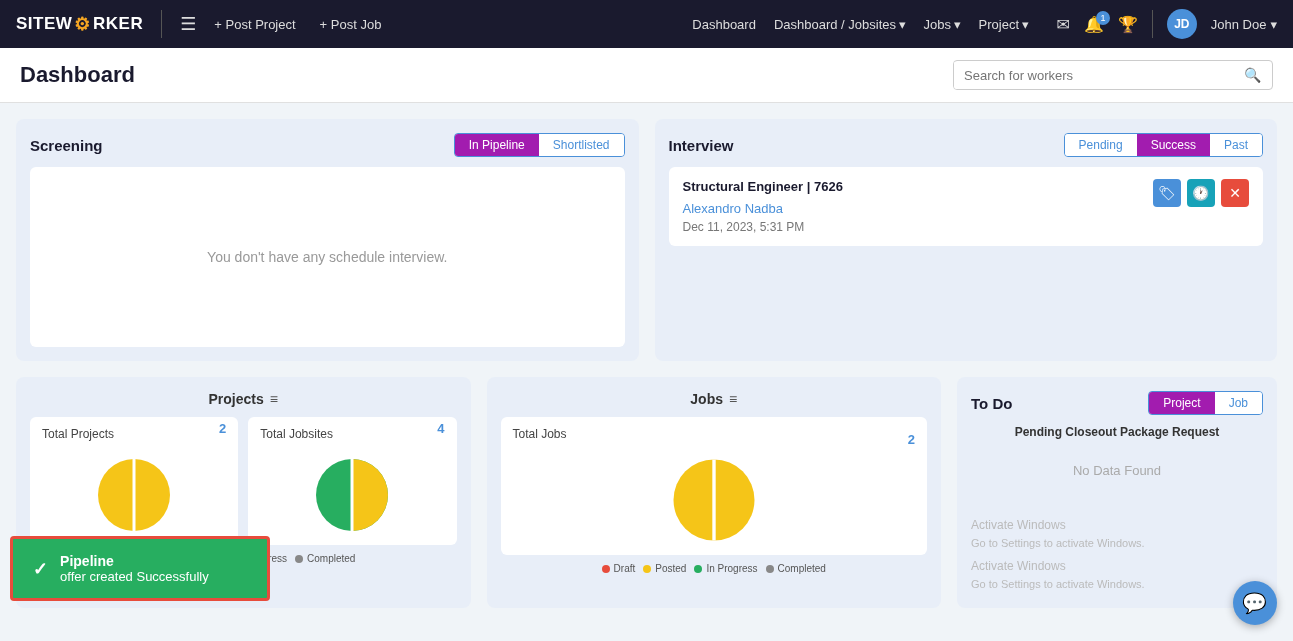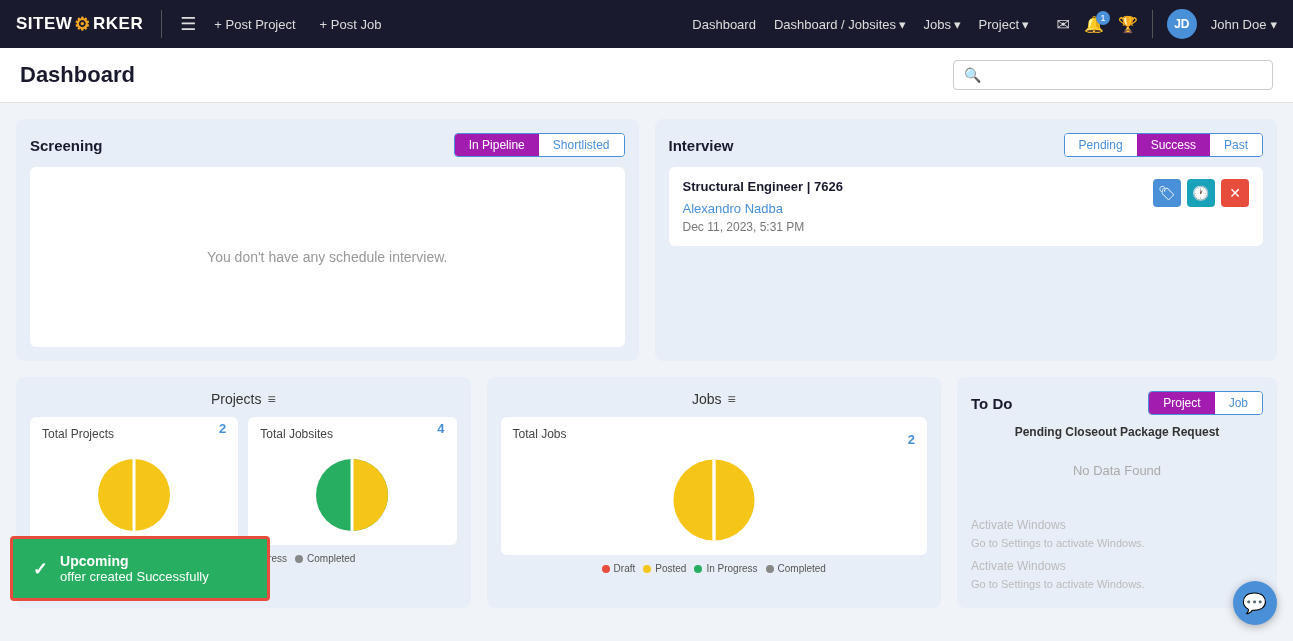--- a/index.html
+++ b/index.html
@@ -403,21 +403,21 @@
     }
 
     .section-title-row {
       display: flex;
       align-items: center;
       justify-content: center;
       margin-bottom: 10px;
     }
     .section-title {
       font-size: 14px;
-      font-weight: normal;
+      font-weight: bold;
       color: #333;
     }
     .list-icon {
       margin-left: 6px;
       font-size: 14px;
       color: #555;
     }
   </style>
 </head>
 <body>
@@ -457,20 +457,21 @@
         <span>John Doe</span>
         <span>▾</span>
       </span>
     </div>
   </div>
 </nav>
 
 <div class="page-header">
   <h1 class="page-title">Dashboard</h1>
   <div class="search-bar">
+    <input type="text" placeholder="Search for workers" style="">
     <button>
       <span>🔍</span>
     </button>
   </div>
 </div>
 
 <div class="main-content">
 
   <div class="card">
     <div class="card-header">
@@ -621,19 +622,19 @@
         <div style="color:#bbb;font-size:11px;">Go to Settings to activate Windows.</div>
       </div>
     </div>
   </div>
 </div>
 
 <div class="toast-container">
   <div class="toast">
     <span class="toast-icon">✓</span>
     <div class="toast-text">
-      <div class="toast-title">Upcoming</div>
+      <div class="toast-title">Pipeline</div>
       <div class="toast-msg">offer created Successfully</div>
     </div>
   </div>
 </div>
 
 <div class="chat-bubble">💬</div>
 
 </body></html>

